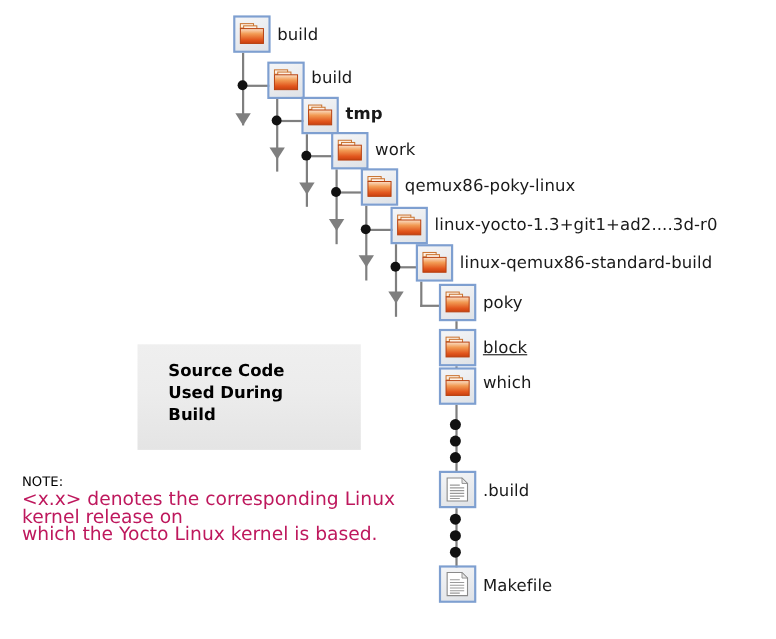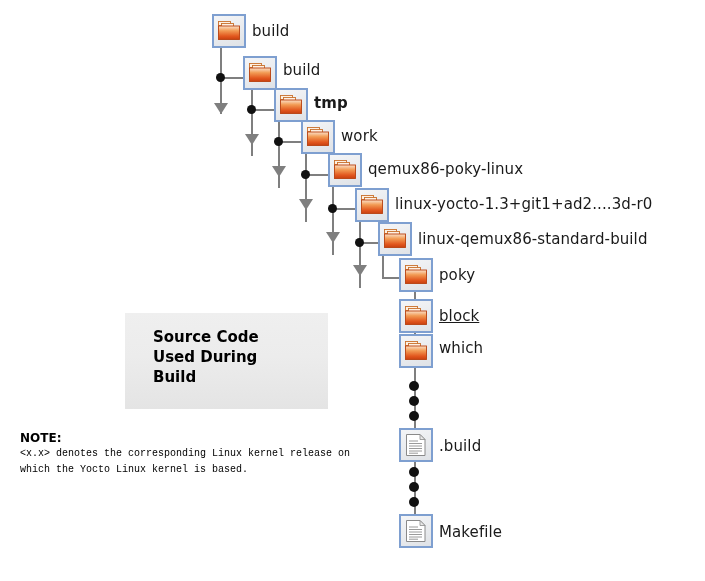--- a/index.html
+++ b/index.html
@@ -105,30 +105,29 @@
   }
   
   #note {
     position: absolute;
     left: 20px;
     top: 431px;
     width: 360px;
   }
   #note .note-title {
     font-size: 12px;
-    font-weight: bold;
+    font-weight: normal;
     color: #000;
     line-height: 15px;
   }
   #note .note-body {
-    font-size: 10px;
-    color: #000000;
+    font-size: 17px;
+    color: #be185d;
     line-height: 16px;
     white-space: pre-line;
-    font-family: Liberation Mono, monospace;
   }
 </style>
 </head>
 <body>
 
 <div id="canvas">
 
   <div class="vline" style="left:220px; top:48px;  height:66px;"></div>
   <div class="dot" style="left:216px; top:73px;"></div>
   <div class="hline" style="left:220px; top:77px;  width:25px;"></div>

